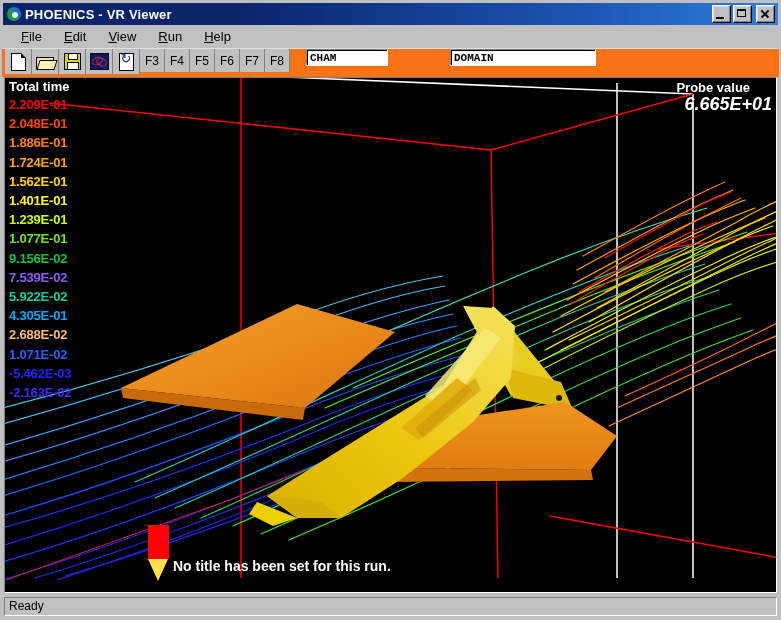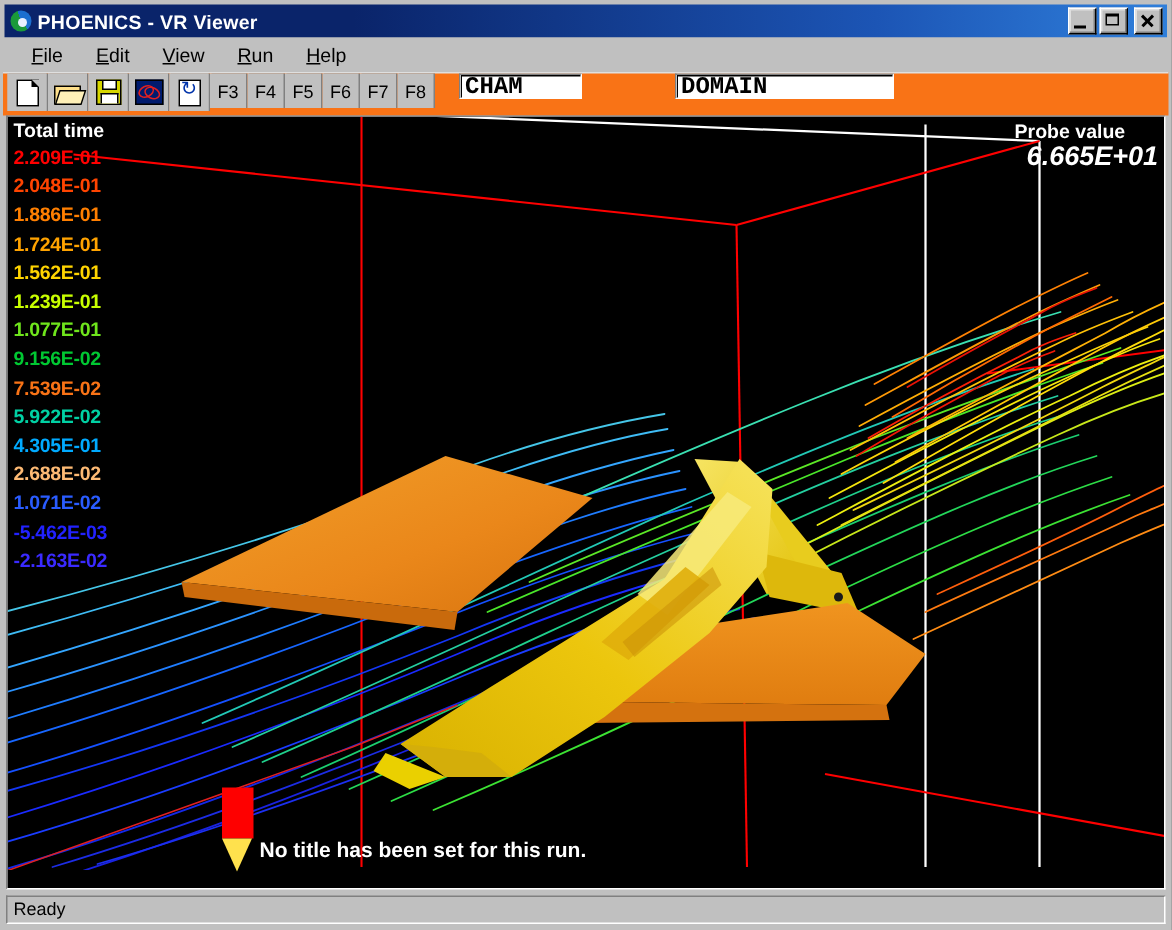--- a/index.html
+++ b/index.html
@@ -95,21 +95,21 @@
   .ic-phx .r1{left:1px;top:3px;transform:rotate(-25deg);}
   .ic-phx .r2{left:5px;top:4px;transform:rotate(25deg);}
   .ic-refresh{width:13px;height:16px;background:#fff;border:1px solid #000;position:relative;}
   .ic-refresh:after{content:"↻";position:absolute;left:1px;top:-3px;font-size:13px;color:#0033aa;}
   .tb-field{
     height:17px;background:#ffffff;
     border:2px inset #c0c0c0;
     border-top:1px solid #808080;border-left:1px solid #808080;
     border-right:1px solid #ffffff;border-bottom:1px solid #ffffff;
     box-shadow: inset 1px 1px 0 #000;
-    font-family:"Liberation Mono", monospace;font-size:16px;font-weight:bold;
+    font-family:"Liberation Mono", monospace;font-size:11px;font-weight:bold;
     color:#000;display:flex;align-items:center;padding:0 3px;
     box-sizing:border-box;
   }
   #fld-cham{width:82px;margin-left:16px;}
   #fld-domain{width:146px;margin-left:62px;}
   
   .viewwrap{
     flex:1 1 auto;margin:0 2px 0 2px;
     border-top:1px solid #808080;border-left:1px solid #808080;
     border-right:1px solid #ffffff;border-bottom:1px solid #ffffff;
@@ -345,24 +345,25 @@
         </g>
       </svg>
 
       <div class="legend">
         <div class="ltitle">Total time</div>
         <div class="lval" style="color:#ff0000">2.209E-01</div>
         <div class="lval" style="color:#ff4400">2.048E-01</div>
         <div class="lval" style="color:#ff7f00">1.886E-01</div>
         <div class="lval" style="color:#ffa300">1.724E-01</div>
         <div class="lval" style="color:#ffd400">1.562E-01</div>
+        <div class="lval" style="color:#ffff00">1.401E-01</div>
         <div class="lval" style="color:#c8ff00">1.239E-01</div>
         <div class="lval" style="color:#6fe51c">1.077E-01</div>
         <div class="lval" style="color:#00c832">9.156E-02</div>
-        <div class="lval" style="color:#f97316">7.539E-02</div>
+        <div class="lval" style="color:#8b5cf6">7.539E-02</div>
         <div class="lval" style="color:#00d1a4">5.922E-02</div>
         <div class="lval" style="color:#00aaff">4.305E-01</div>
         <div class="lval" style="color:#fdba74">2.688E-02</div>
         <div class="lval" style="color:#2a5cff">1.071E-02</div>
         <div class="lval" style="color:#2222ff">-5.462E-03</div>
         <div class="lval" style="color:#3a2aff">-2.163E-02</div>
       </div>
 
       <div class="probe">
         <div>Probe value</div>

